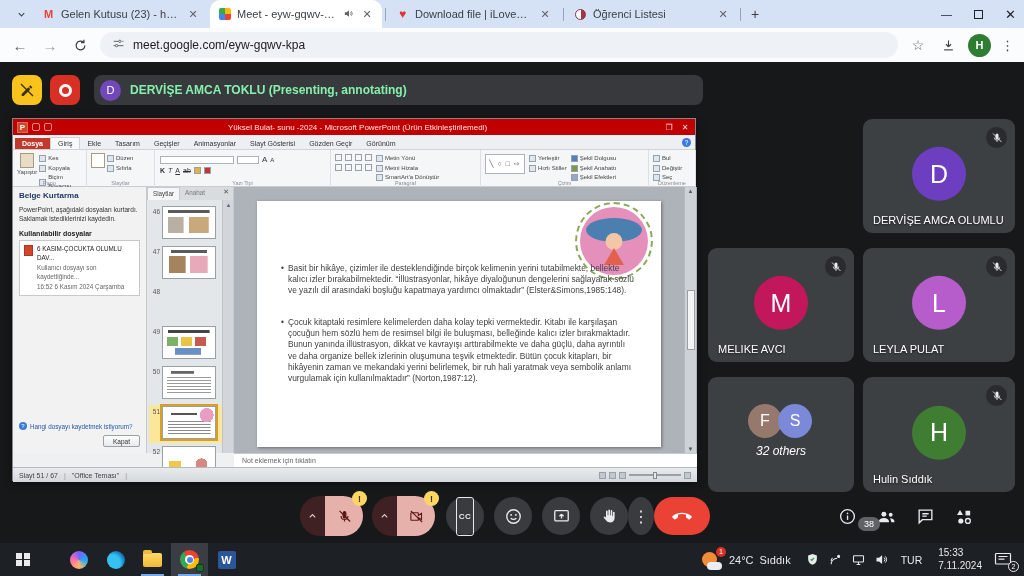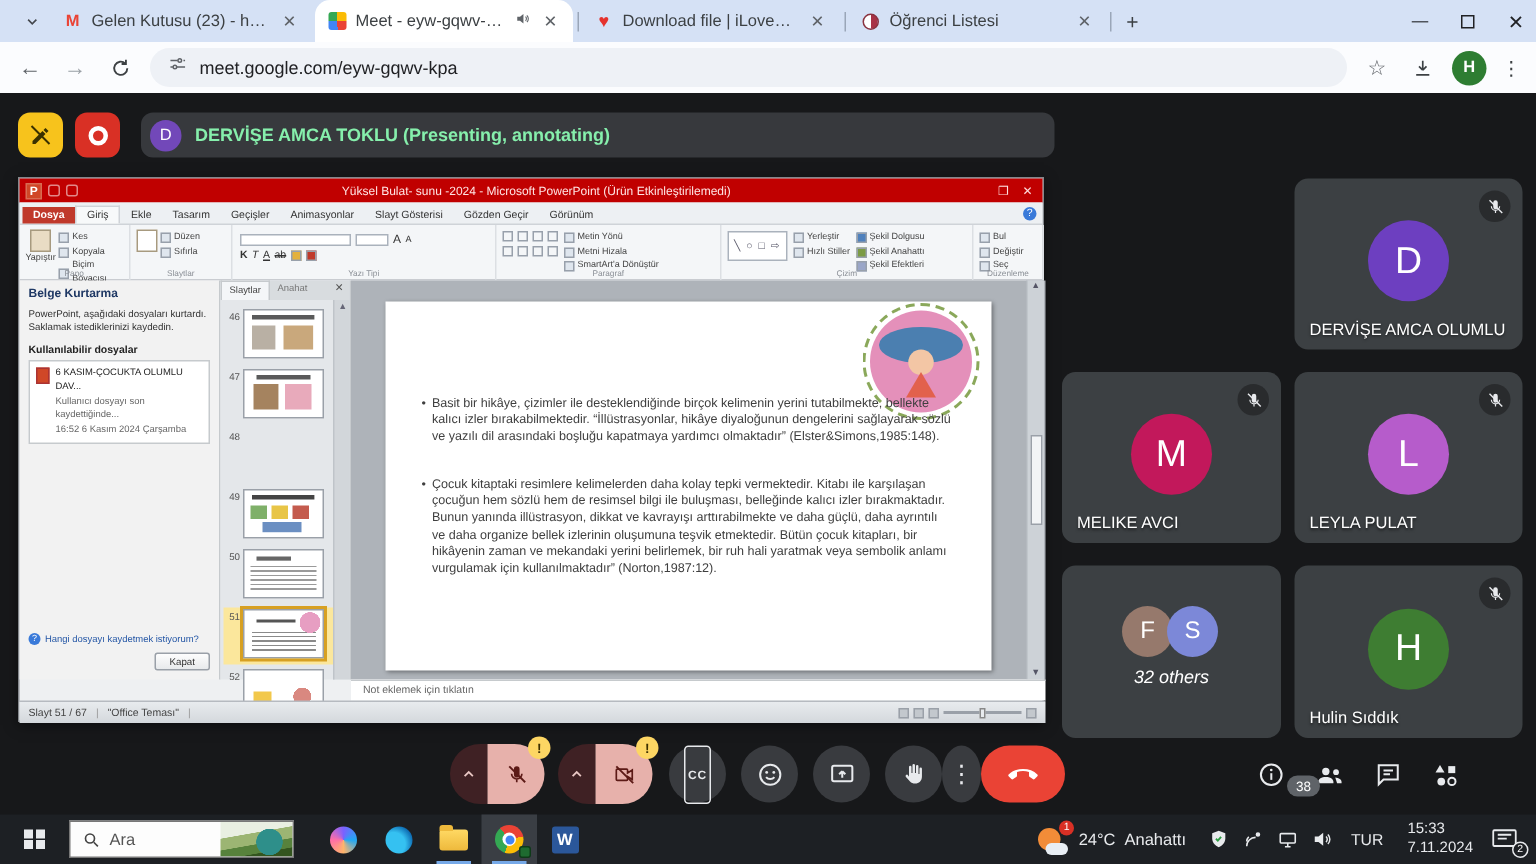--- a/index.html
+++ b/index.html
@@ -718,28 +718,20 @@
 
   <div class="taskbar">
     <div class="start fc">
       <span class="winlogo">
           <i></i>
           <i></i>
           <i></i>
           <i></i>
         </span>
     </div>
-    <div class="searchbox">
-      <svg width="12" height="12" viewBox="0 0 24 24" fill="none" stroke="#444" stroke-width="2.2">
-          <circle cx="10" cy="10" r="6"></circle>
-          <path d="M15 15l5.5 5.5"></path>
-        </svg>
-      <span class="stext">Ara</span>
-      <span class="searchimg"></span>
-    </div>
     <div class="tk-icons">
       <div class="tkbtn fc">
           <span class="ico-copilot"></span>
         </div>
       <div class="tkbtn fc">
           <span class="ico-edge"></span>
         </div>
       <div class="tkbtn open fc">
           <span class="ico-folder"></span>
         </div>
@@ -753,21 +745,21 @@
     </div>
     <div class="tray">
       <div class="weather">
         <span class="wicon">
           <span class="wsun"></span>
             <span class="wcloud"></span>
           <span class="wbadge fc">1</span>
         </span>
         <span class="wtext">
           <span>24°C</span>
-          <span>Anahattı</span>
+          <span>Sıddık</span>
         </span>
       </div>
       <span class="trayico">
         <svg width="15" height="15" viewBox="0 0 24 24">
             <path d="M12 3l7 2.5V11c0 4.5-3 8-7 9.5C8 19 5 15.5 5 11V5.5z" fill="#e8eaed"></path>
             <path d="M9 11.5l2 2 3.5-4" stroke="#2e9e44" stroke-width="2" fill="none"></path>
           </svg>
       </span>
       <span class="trayico">
         <svg width="15" height="15" viewBox="0 0 24 24" fill="none" stroke="#e8eaed" stroke-width="1.7">

